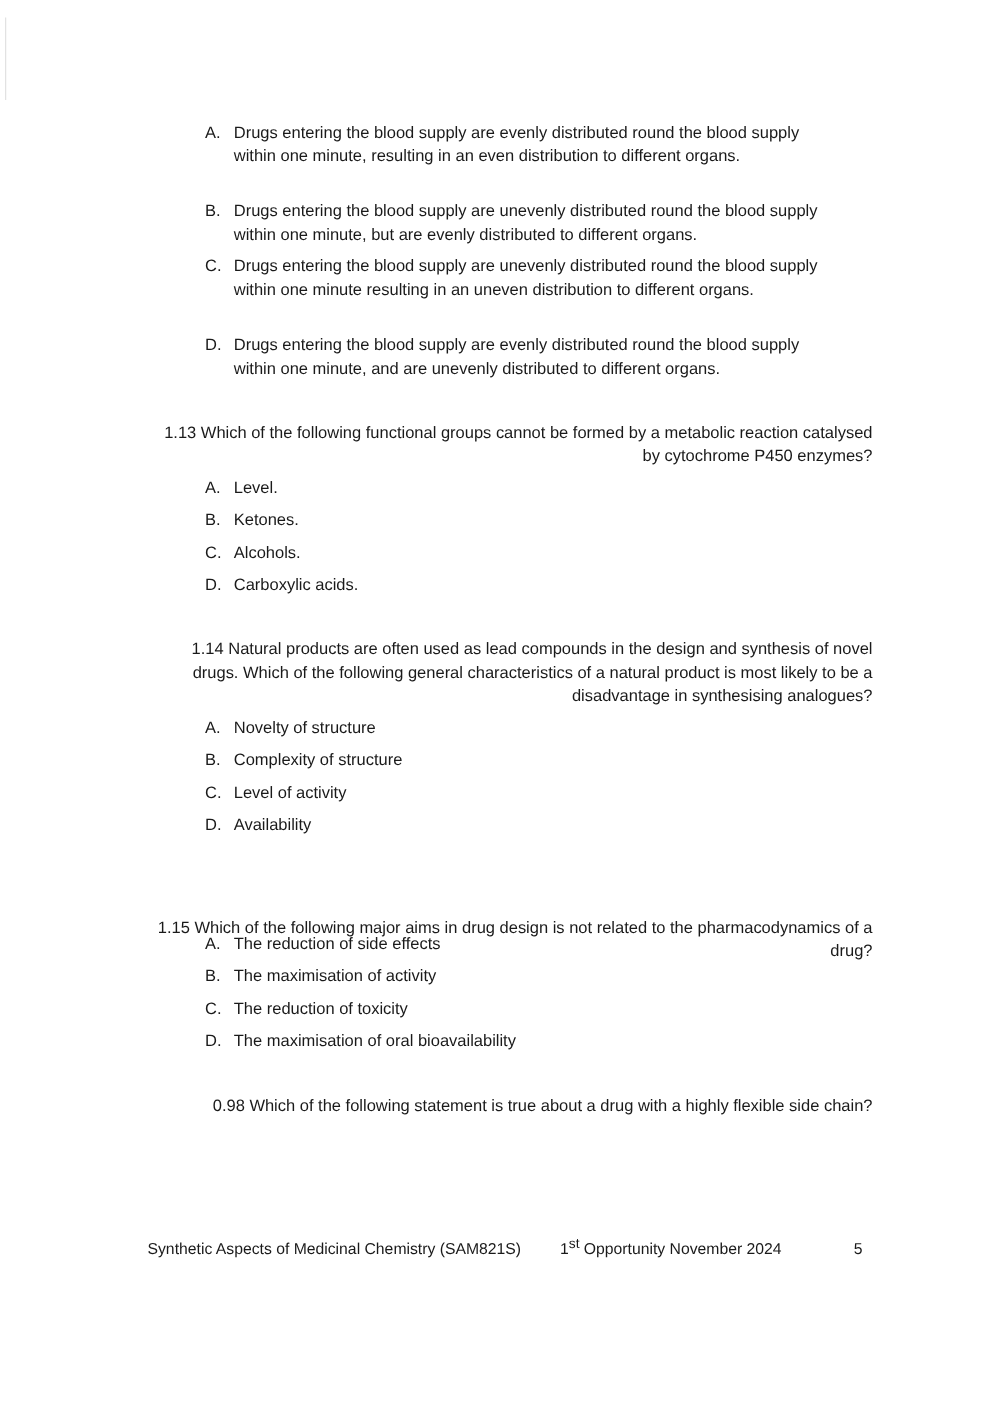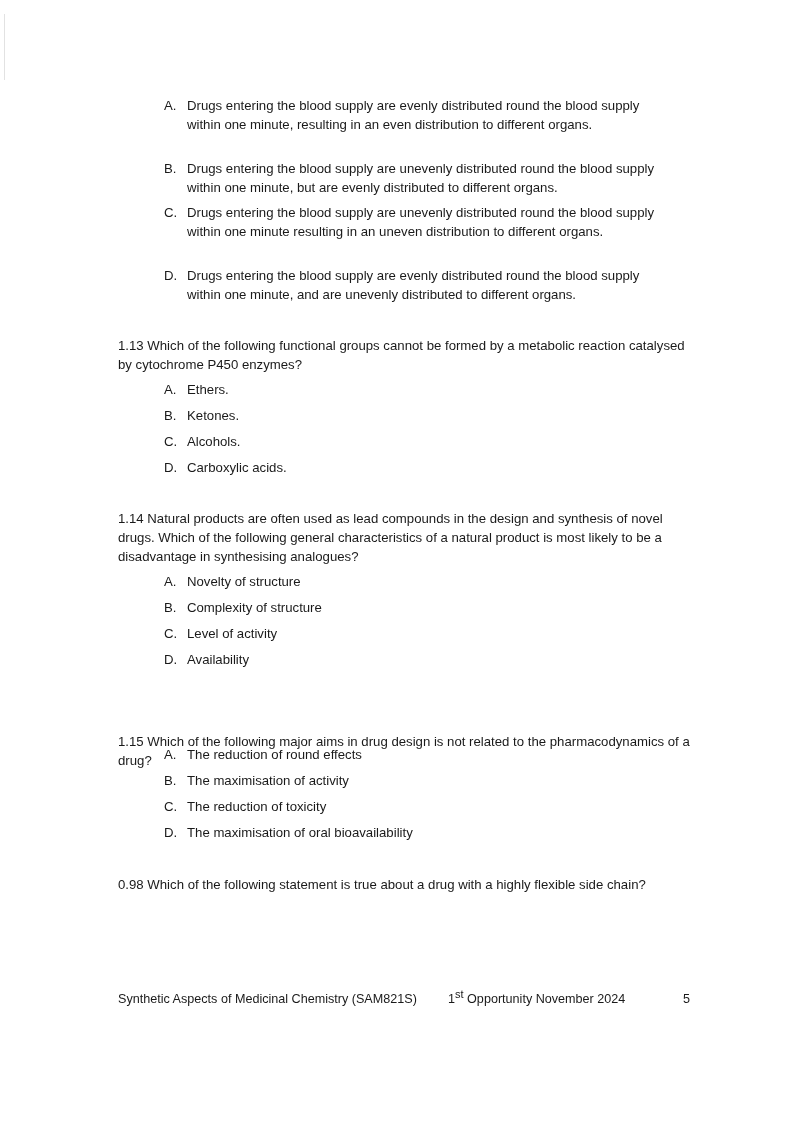--- a/index.html
+++ b/index.html
@@ -40,20 +40,21 @@
       left: 0;
       top: 0;
       width: 22px;
     }
     .opt .text {
       display: block;
       margin-left: 23px;
     }
     .stem {
       display: block;
+      text-align: right;
     }
     .footer {
       position: absolute;
       top: 990px;
       left: 118px;
       width: 572px;
       height: 19px;
       font-size: 12.6px;
     }
     .footer .course { position: absolute; left: 0; }
@@ -81,21 +82,21 @@
 <div class="opt" style="top:266px;">
   <span class="letter">D.</span>
   <span class="text">Drugs entering the blood supply are evenly distributed round the blood supply within one minute, and are unevenly distributed to different organs.</span>
 </div>
 
 <div class="block" style="top:336px;">
   <span class="stem">1.13 Which of the following functional groups cannot be formed by a metabolic reaction catalysed by cytochrome P450 enzymes?</span>
 </div>
 <div class="opt" style="top:380px;">
   <span class="letter">A.</span>
-  <span class="text">Ethers.</span>
+  <span class="text">Level.</span>
 </div>
 <div class="opt" style="top:406px;">
   <span class="letter">B.</span>
   <span class="text">Ketones.</span>
 </div>
 <div class="opt" style="top:432px;">
   <span class="letter">C.</span>
   <span class="text">Alcohols.</span>
 </div>
 <div class="opt" style="top:458px;">
@@ -121,21 +122,21 @@
 <div class="opt" style="top:650px;">
   <span class="letter">D.</span>
   <span class="text">Availability</span>
 </div>
 
 <div class="block" style="top:732px;">
   <span class="stem">1.15 Which of the following major aims in drug design is not related to the pharmacodynamics of a drug?</span>
 </div>
 <div class="opt" style="top:745px;">
   <span class="letter">A.</span>
-  <span class="text">The reduction of round effects</span>
+  <span class="text">The reduction of side effects</span>
 </div>
 <div class="opt" style="top:771px;">
   <span class="letter">B.</span>
   <span class="text">The maximisation of activity</span>
 </div>
 <div class="opt" style="top:797px;">
   <span class="letter">C.</span>
   <span class="text">The reduction of toxicity</span>
 </div>
 <div class="opt" style="top:823px;">

